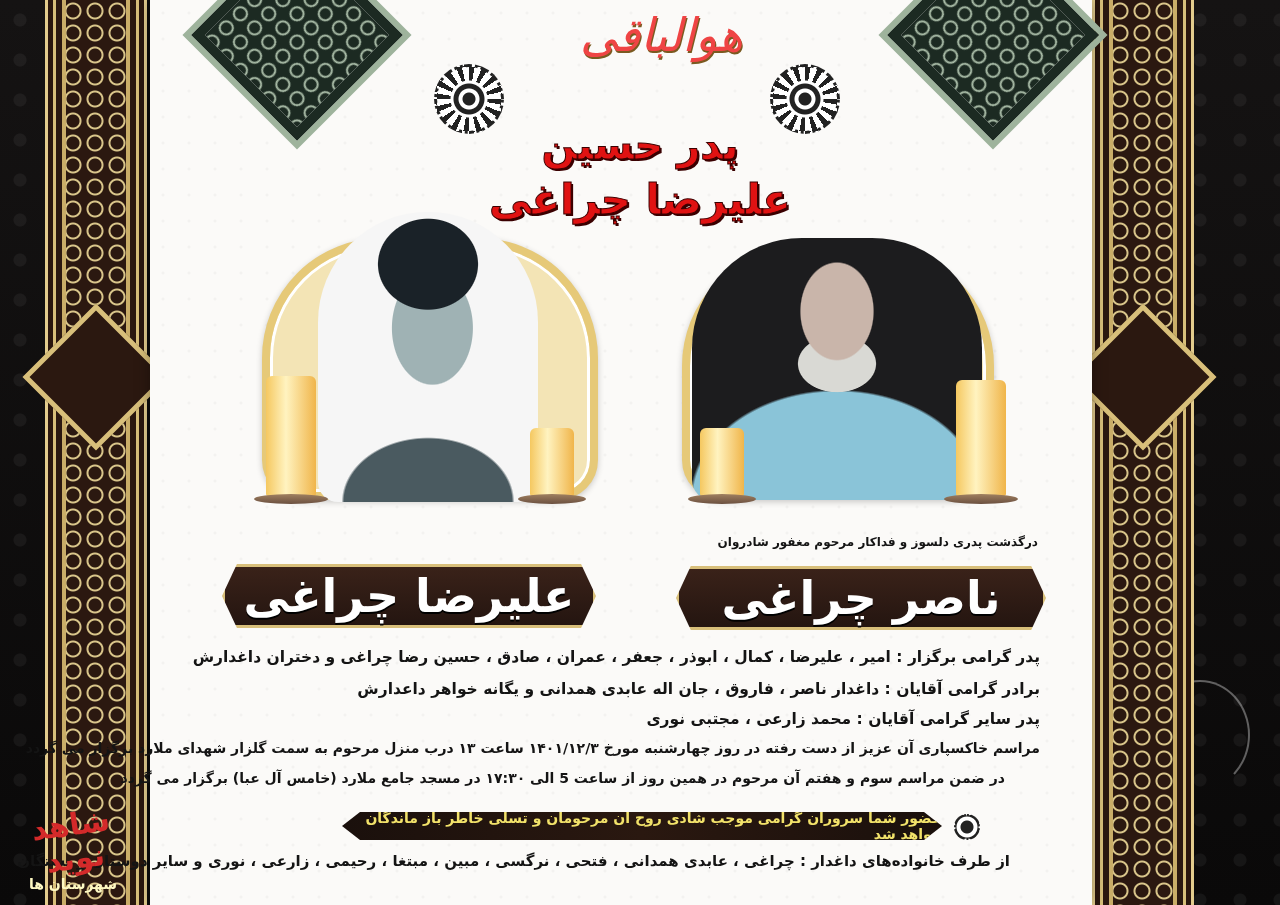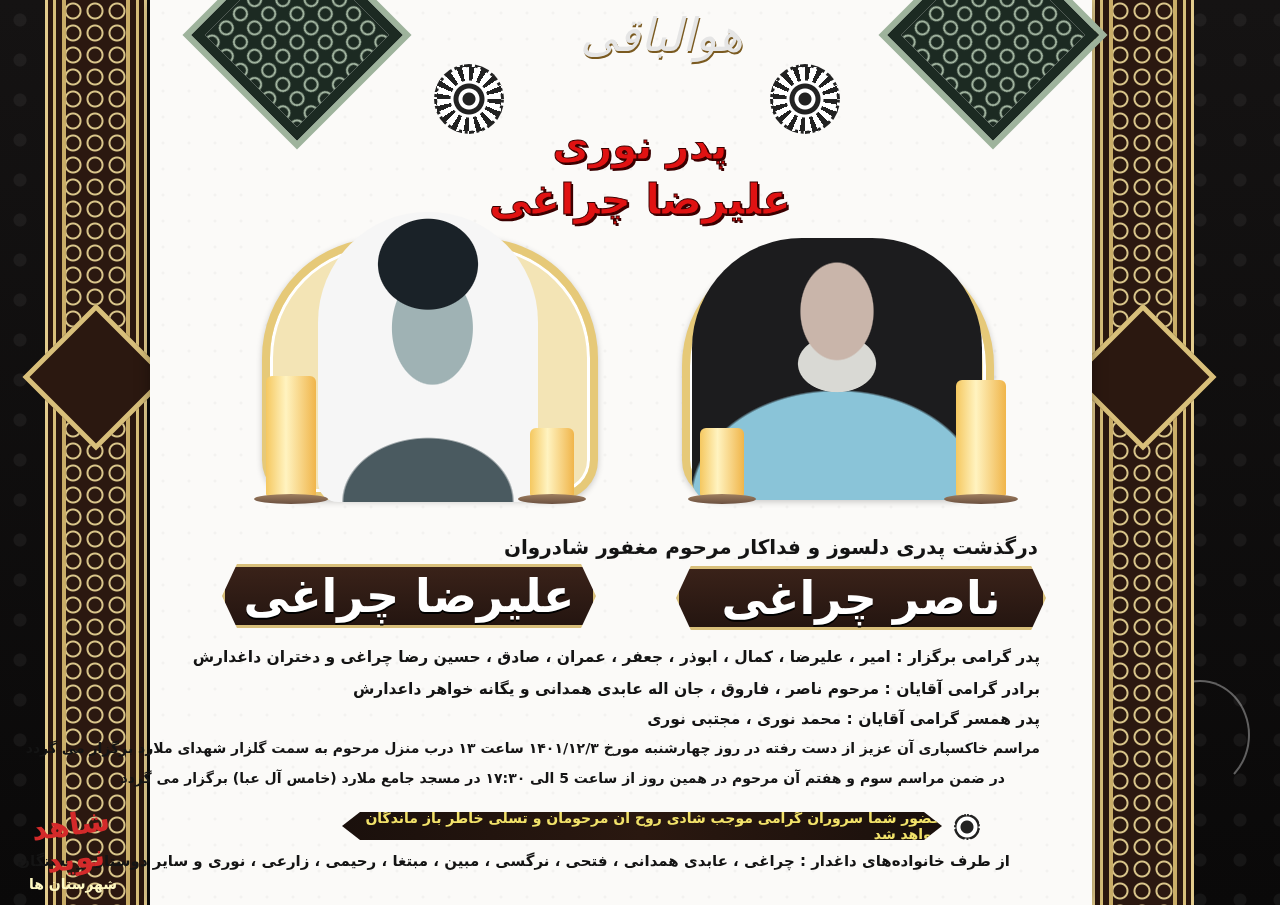--- a/index.html
+++ b/index.html
@@ -61,21 +61,21 @@
     background:
       radial-gradient(circle, #222 0 6px, #fff 7px 10px, #222 11px 15px, #fff 16px 18px, transparent 19px),
       repeating-conic-gradient(#222 0 10deg, #fff 10deg 22.5deg);
     border: 3px dotted #222;
   }
   .rosette.small { width: 26px; height: 26px; border-width: 2px; }
 
   .calligraphy {
     position: absolute; left: 580px; top: 8px; width: 160px; text-align: center;
     font-family: "DejaVu Serif", serif; font-size: 46px; font-style: italic;
-    color: #e5e5e5; text-shadow: 1px 2px 0 #7a5a20;
+    color: #ef4444; text-shadow: 1px 2px 0 #7a5a20;
   }
   .red-title {
     position: absolute; text-align: center; width: 360px; left: 460px;
     font-family: "DejaVu Sans", sans-serif; font-weight: bold;
     color: #e01212; -webkit-text-stroke: 1px #3a0000;
     text-shadow: 2px 2px 0 #3a0000;
     direction: rtl;
   }
   .red-title.l1 { top: 122px; font-size: 40px; }
   .red-title.l2 { top: 175px; font-size: 42px; }
@@ -126,21 +126,21 @@
     color: #fff; font-weight: bold; font-size: 46px; direction: rtl;
     text-shadow: 0 2px 0 #000;
   }
   .plate.father { left: 676px; top: 566px; width: 370px; }
   .plate.son { left: 222px; top: 564px; width: 374px; }
 
   .text {
     position: absolute; direction: rtl; font-weight: bold; color: #141414;
     white-space: nowrap;
   }
-  .t-intro { right: 242px; top: 535px; font-size: 20px; }
+  .t-intro { right: 242px; top: 535px; font-size: 12px; }
   .t-line { right: 240px; font-size: 15.5px; }
   .banner {
     position: absolute; left: 342px; top: 812px; width: 600px; height: 28px;
     background: linear-gradient(90deg,#1a100c,#2a1810 50%,#1a100c);
     clip-path: polygon(3% 0, 97% 0, 100% 50%, 97% 100%, 3% 100%, 0 50%);
     color: #f2e26a; font-weight: bold; font-size: 14px;
     display: flex; align-items: center; justify-content: center; direction: rtl;
   }
   .logo {
     position: absolute; left: 18px; top: 808px; width: 110px; text-align: center;
@@ -169,41 +169,41 @@
 
 <div class="paper"></div>
 
 <div class="green-orn" style="left:222px;"></div>
 <div class="green-orn" style="left:918px;"></div>
 
 <div class="rosette" style="left:434px;top:64px;"></div>
 <div class="rosette" style="left:770px;top:64px;"></div>
 
 <div class="calligraphy">هوالباقی</div>
-<div class="red-title l1">پدر نوری</div>
+<div class="red-title l1">پدر حسین</div>
 <div class="red-title l2">علیرضا چراغی</div>
 
 <div class="frame" style="left:682px;top:246px;width:312px;height:254px;"></div>
 <div class="portrait father"></div>
 <div class="frame" style="left:262px;top:238px;width:336px;height:262px;"></div>
 <div class="portrait son"></div>
 
 <div class="candle" style="left:956px;top:380px;width:50px;height:116px;"></div>
 <div class="candle" style="left:700px;top:428px;width:44px;height:68px;"></div>
 <div class="candle" style="left:266px;top:376px;width:50px;height:120px;"></div>
 <div class="candle" style="left:530px;top:428px;width:44px;height:68px;"></div>
 
 <div class="text t-intro">درگذشت پدری دلسوز و فداکار مرحوم مغفور شادروان</div>
 
 <div class="plate father">ناصر چراغی</div>
 <div class="plate son">علیرضا چراغی</div>
 
 <div class="text t-line" style="top:648px;">پدر گرامی برگزار : امیر ، علیرضا ، کمال ، ابوذر ، جعفر ، عمران ، صادق ، حسین رضا چراغی و دختران داغدارش</div>
-<div class="text t-line" style="top:680px;">برادر  گرامی آقایان : مرحوم ناصر ، فاروق ، جان اله عابدی همدانی و یگانه خواهر داعدارش</div>
-<div class="text t-line" style="top:710px;">پدر همسر گرامی آقایان : محمد نوری ، مجتبی نوری</div>
+<div class="text t-line" style="top:680px;">برادر  گرامی آقایان : داغدار ناصر ، فاروق ، جان اله عابدی همدانی و یگانه خواهر داعدارش</div>
+<div class="text t-line" style="top:710px;">پدر سایر گرامی آقایان : محمد زارعی ، مجتبی نوری</div>
 <div class="text t-line" style="top:740px;font-size:14px;">مراسم خاکسپاری آن عزیز از دست رفته در روز چهارشنبه مورخ ۱۴۰۱/۱۲/۳ ساعت ۱۳ درب منزل مرحوم به سمت گلزار شهدای ملارد برگزار می گردد</div>
 <div class="text t-line" style="top:770px;right:275px;font-size:14px;">در ضمن مراسم سوم و هفتم آن مرحوم در همین روز از ساعت 5 الی ۱۷:۳۰ در مسجد جامع ملارد (خامس آل عبا) برگزار می گردد</div>
 
 <div class="rosette small" style="left:954px;top:814px;"></div>
 <div class="banner">حضور شما سروران گرامی موجب شادی روح آن مرحومان و تسلی خاطر باز ماندگان خواهد شد</div>
 
 <div class="text" style="right:270px;top:852px;font-size:15px;">از طرف خانواده‌های  داغدار : چراغی ، عابدی همدانی ، فتحی ، نرگسی ، مبین ، مبتغا ، رحیمی ، زارعی ، نوری و سایر دوستان و بستگان</div>
 <div class="text" style="left:186px;top:923px;font-size:14px;text-decoration:underline;">چاپ پیشگام  ۰۲۱۶۵۴۰۸۴۳۸</div>
 
 <div class="logo">

